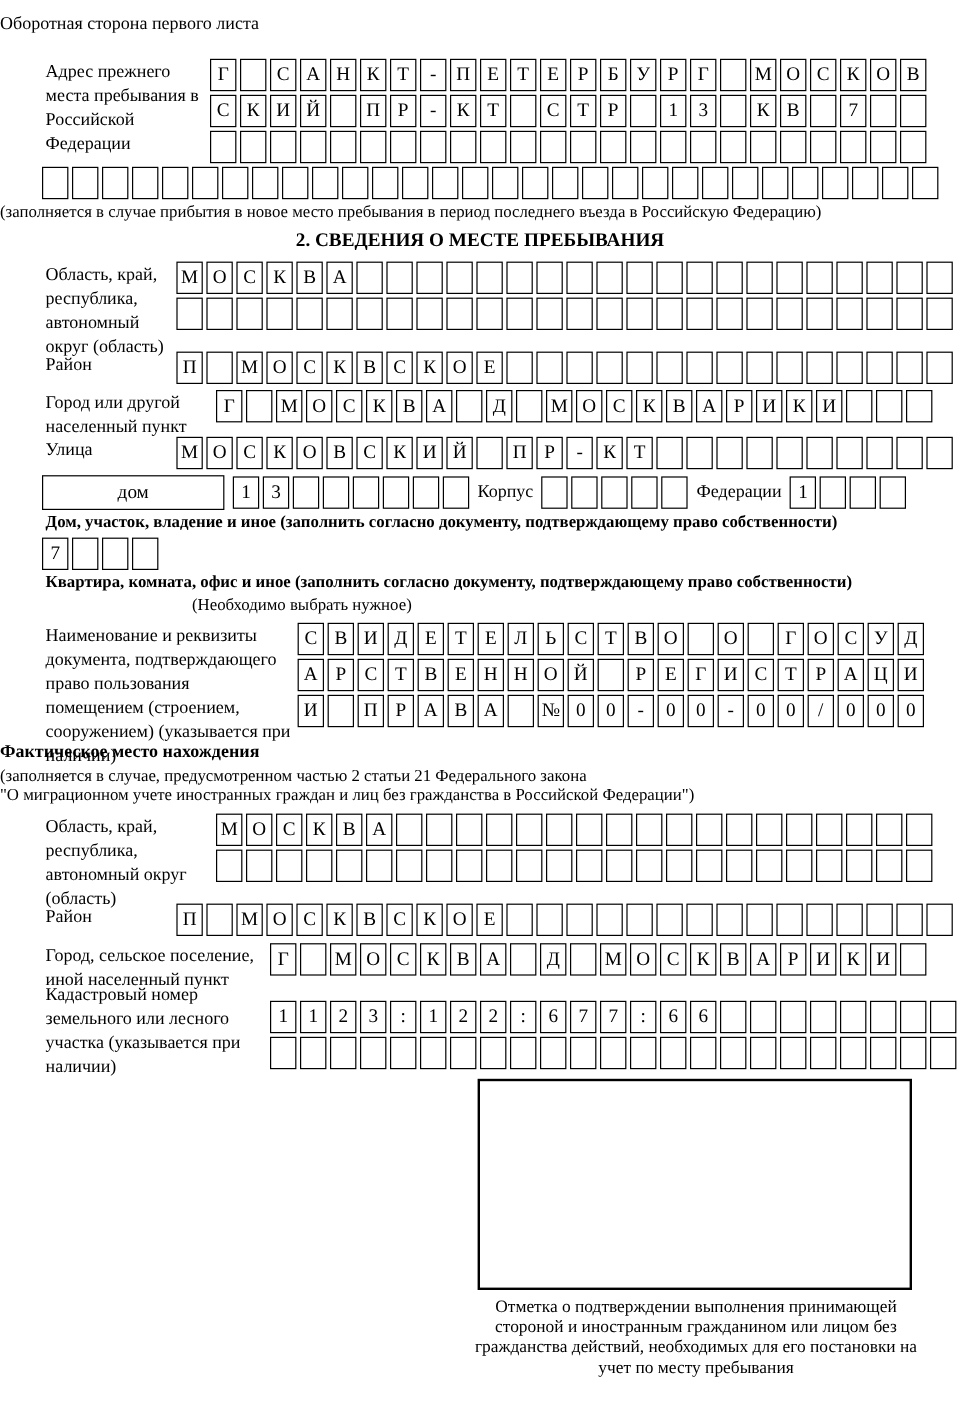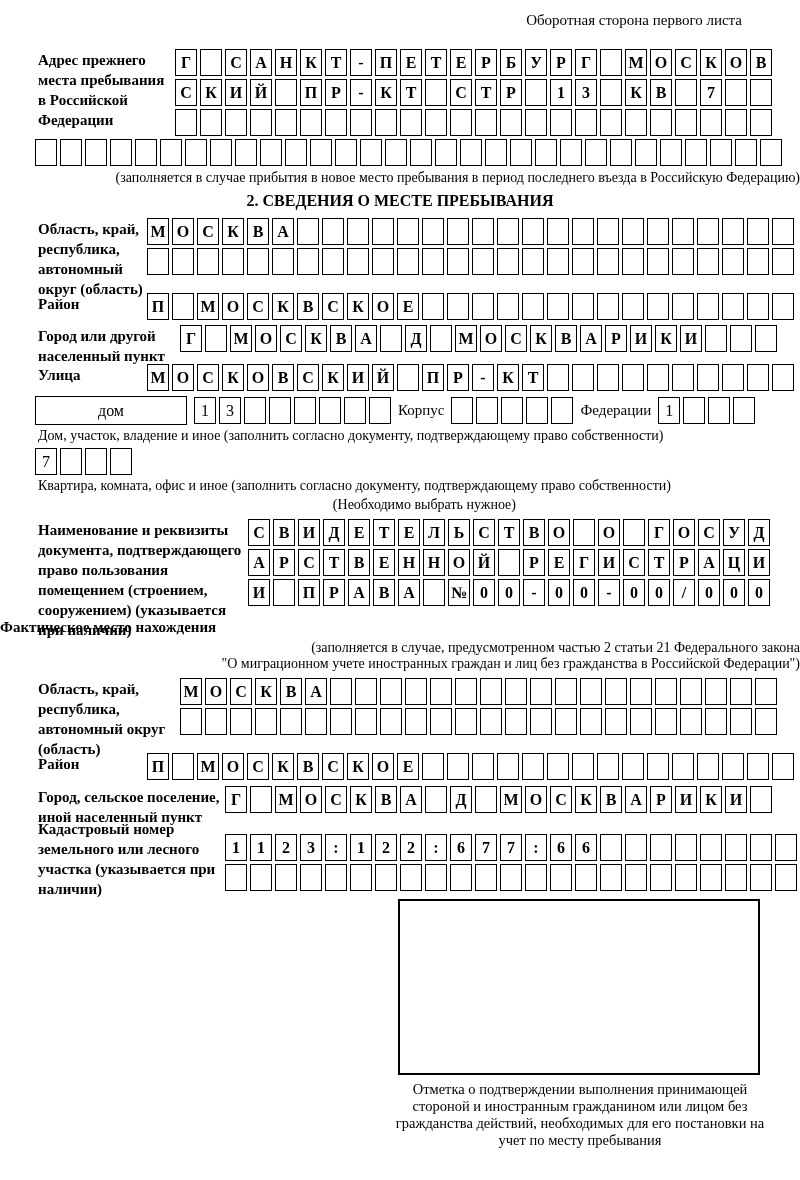--- a/index.html
+++ b/index.html
@@ -1,35 +1,35 @@
 <!DOCTYPE html>
 <html><head>
 <meta charset="utf-8">
 <style>
   html,body{margin:0;padding:0;background:#fff;}
   body{width:800px;height:1180px;overflow:hidden;color:#000;
        font-family:"Liberation Serif","DejaVu Serif",serif;}
   .page{position:relative;width:800px;height:1180px;background:#fff;}
-  .corner{padding:12px 58px 0 0;text-align:right;font-size:15px;}
-  .sec{position:relative;font-weight:bold;}
+  .corner{padding:12px 58px 0 0;text-align:left;font-size:15px;}
+  .sec{position:relative;}
   .lbl{position:absolute;left:38px;top:1px;font-size:15px;line-height:20px;}
   .w137{width:137px}.w109{width:109px}.w140{width:140px}.w142{width:142px}
   .w187{width:187px}.w205{width:205px}
   .rows{display:flex;flex-direction:column;gap:3px;}
   .ml175{margin-left:175px}.ml147{margin-left:147px}.ml180{margin-left:180px}
   .ml225{margin-left:225px}.ml248{margin-left:248px}.ml35{margin-left:35px}
   .boxrow{display:flex;gap:3px;}
   .cell{flex:0 0 20px;width:20px;height:25px;border:1.7px solid #000;
         font-size:16px;line-height:25px;text-align:center;box-sizing:content-box;}
   .widebox{height:27px;border:1.7px solid #000;font-size:16px;line-height:27px;
            text-align:center;}
   .houseline{display:flex;align-items:center;gap:7px;}
   .inlbl{font-size:15px;white-space:nowrap;}
-  .note{font-size:14px;line-height:16px;text-align:right;padding-left:16px;}
-  .noteL{font-size:14px;line-height:16px;margin-left:38px;}
+  .note{font-size:14px;line-height:16px;text-align:left;}
+  .noteL{font-size:14px;line-height:16px;margin-left:38px;font-weight:bold;}
   .h1{font-size:16px;font-weight:bold;text-align:center;line-height:19px;}
   .h2{font-size:15px;font-weight:bold;line-height:18px;}
   .stayrow{display:flex;align-items:center;margin-left:38px;font-size:15px;}
   .stamp{border:2px solid #000;width:358px;height:172px;margin-left:398px;}
   .stampcap{width:380px;margin-left:390px;text-align:center;
             font-size:14.5px;line-height:17px;}.mt3{margin-top:3px}.mt4{margin-top:4px}.mt5{margin-top:5px}
   .mt6{margin-top:6px}.mt8{margin-top:8px}.mt10{margin-top:12px}
   .mt12{margin-top:12px}.mt18{margin-top:18px}
   .mt20{margin-top:20px}
 </style>

